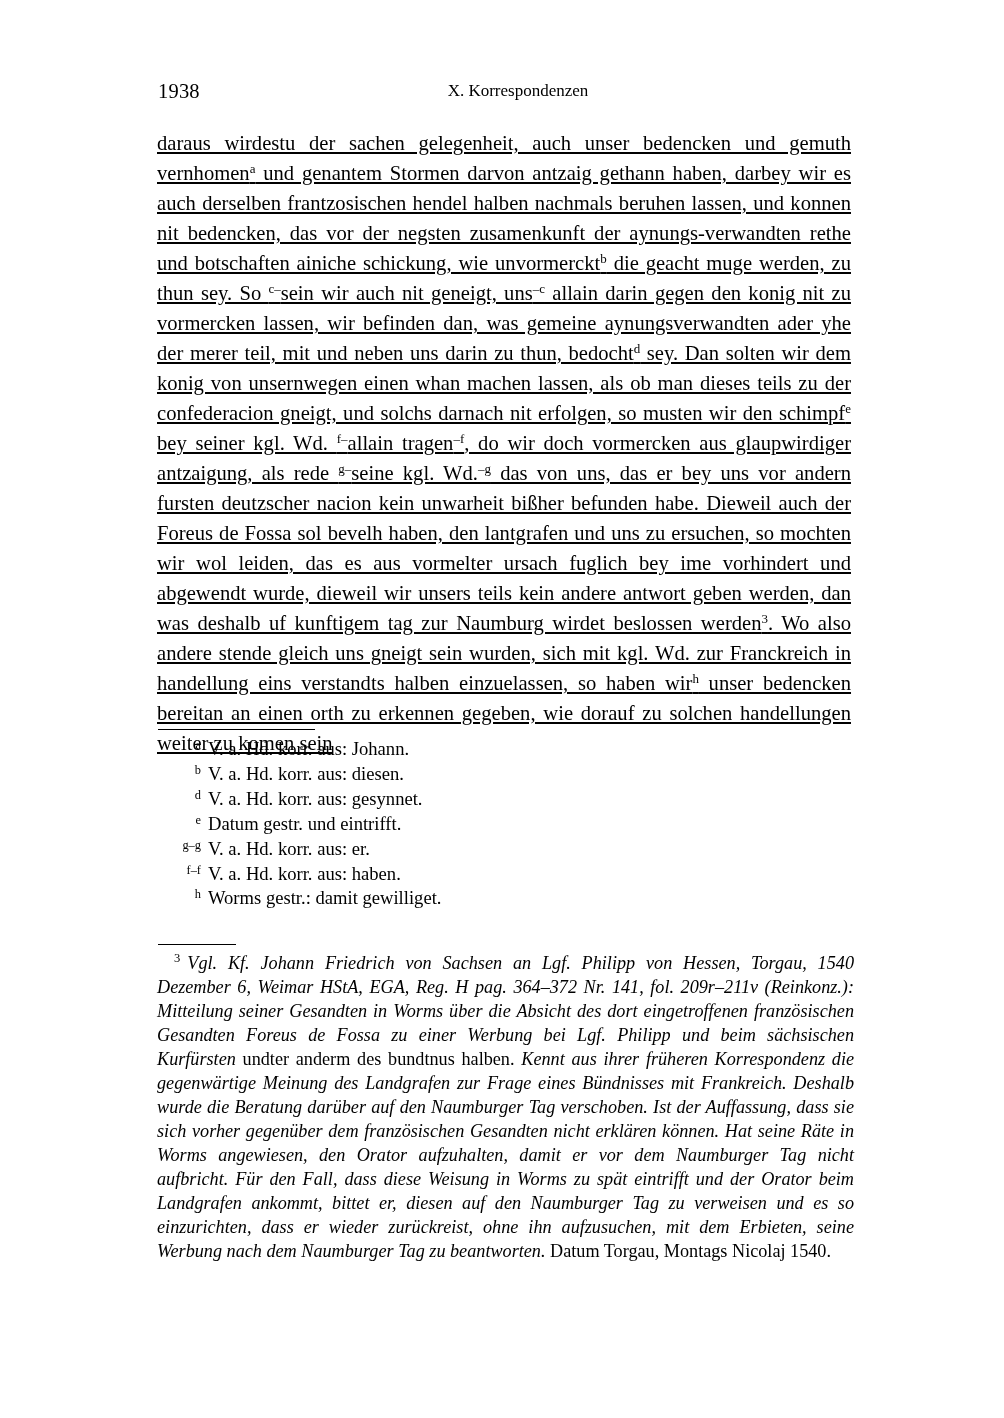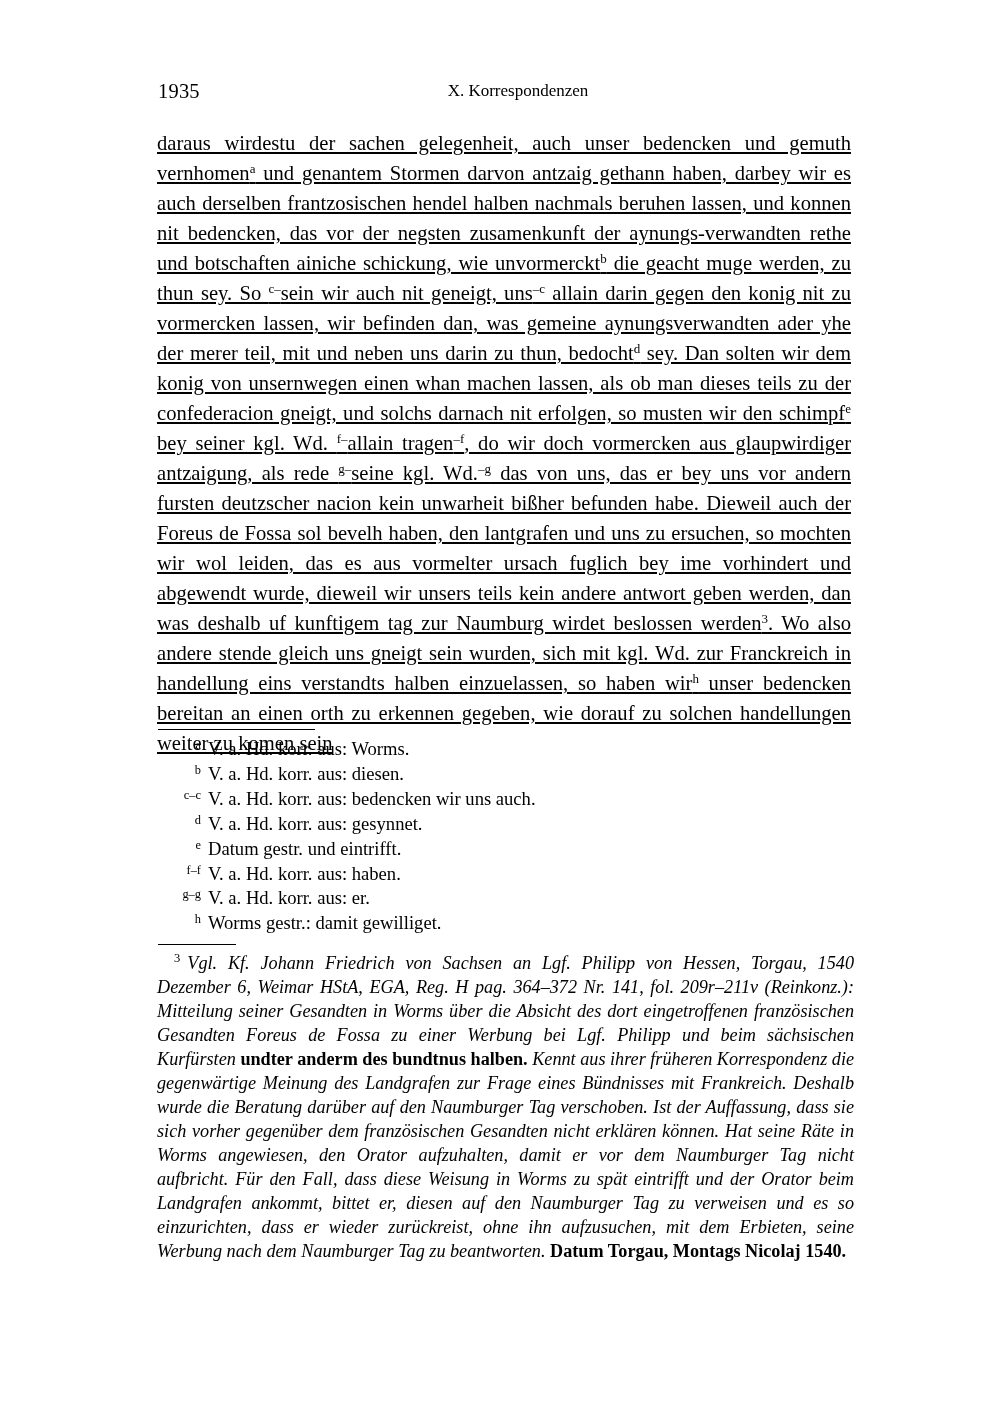--- a/index.html
+++ b/index.html
@@ -123,47 +123,46 @@
     font-style: italic;
   }
   .footnote .fn-num {
     font-style: normal;
     font-size: 12.6px;
     vertical-align: 0.55em;
     line-height: 0;
     margin-left: 17px;
     margin-right: 7px;
   }
-  .footnote .ro { font-style: normal; font-weight: bold; }
+  .footnote .ro { font-style: normal; }
 </style>
 </head>
 <body>
 
 <div class="page">
 
   <div class="runhead">
-    <span class="folio">1935</span>
+    <span class="folio">1938</span>
     <span class="section">X. Korrespondenzen</span>
   </div>
 
   <div class="bodytext">
     <p>daraus wirdestu der sachen gelegenheit, auch unser bedencken und gemuth vernhomen<sup>a</sup> und genantem Stormen darvon antzaig gethann haben, darbey wir es auch derselben frantzosischen hendel halben nachmals beruhen lassen, und konnen nit bedencken, das vor der negsten zusamenkunft der aynungs-verwandten rethe und botschaften ainiche schickung, wie unvormerckt<sup>b</sup> die geacht muge werden, zu thun sey. So <sup>c–</sup>sein wir auch nit geneigt, uns<sup>–c</sup> allain darin gegen den konig nit zu vormercken lassen, wir befinden dan, was gemeine aynungsverwandten ader yhe der merer teil, mit und neben uns darin zu thun, bedocht<sup>d</sup> sey. Dan solten wir dem konig von unsernwegen einen whan machen lassen, als ob man dieses teils zu der confederacion gneigt, und solchs darnach nit erfolgen, so musten wir den schimpf<sup>e</sup> bey seiner kgl. Wd. <sup>f–</sup>allain tragen<sup>–f</sup>, do wir doch vormercken aus glaupwirdiger antzaigung, als rede <sup>g–</sup>seine kgl. Wd.<sup>–g</sup> das von uns, das er bey uns vor andern fursten deutzscher nacion kein unwarheit bißher befunden habe. Dieweil auch der Foreus de Fossa sol bevelh haben, den lantgrafen und uns zu ersuchen, so mochten wir wol leiden, das es aus vormelter ursach fuglich bey ime vorhindert und abgewendt wurde, dieweil wir unsers teils kein andere antwort geben werden, dan was deshalb uf kunftigem tag zur Naumburg wirdet beslossen werden<sup>3</sup>. Wo also andere stende gleich uns gneigt sein wurden, sich mit kgl. Wd. zur Franckreich in handellung eins verstandts halben einzuelassen, so haben wir<sup>h</sup> unser bedencken bereitan an einen orth zu erkennen gegeben, wie dorauf zu solchen handellungen weiter zu komen sein</p>
   </div>
 
   <div class="rule-a"></div>
 
   <div class="apparatus">
     <div class="app-list">
-        <div class="app-line"><span class="app-mark"><span class="raise">a</span></span><span class="it">V. a. Hd. korr. aus:</span><span> Worms.</span></div>
+        <div class="app-line"><span class="app-mark"><span class="raise">a</span></span><span class="it">V. a. Hd. korr. aus:</span><span> Johann.</span></div>
         <div class="app-line"><span class="app-mark"><span class="raise">b</span></span><span class="it">V. a. Hd. korr. aus:</span><span> diesen.</span></div>
-        <div class="app-line"><span class="app-mark"><span class="raise">c–c</span></span><span class="it">V. a. Hd. korr. aus:</span><span> bedencken wir uns auch.</span></div>
         <div class="app-line"><span class="app-mark"><span class="raise">d</span></span><span class="it">V. a. Hd. korr. aus:</span><span> gesynnet.</span></div>
         <div class="app-line"><span class="app-mark"><span class="raise">e</span></span><span class="it">Datum gestr.</span><span> und eintrifft.</span></div>
+        <div class="app-line"><span class="app-mark"><span class="raise">g–g</span></span><span class="it">V. a. Hd. korr. aus:</span><span> er.</span></div>
         <div class="app-line"><span class="app-mark"><span class="raise">f–f</span></span><span class="it">V. a. Hd. korr. aus:</span><span> haben.</span></div>
-        <div class="app-line"><span class="app-mark"><span class="raise">g–g</span></span><span class="it">V. a. Hd. korr. aus:</span><span> er.</span></div>
         <div class="app-line"><span class="app-mark"><span class="raise">h</span></span><span class="it">Worms gestr.:</span><span> damit gewilliget.</span></div>
       </div>
   </div>
 
   <div class="rule-b"></div>
 
   <div class="footnote">
     <span class="fn-num">3</span><span><span class="it">Vgl. Kf. Johann Friedrich von Sachsen an Lgf. Philipp von Hessen, Torgau, 1540 Dezember 6, Weimar HStA, EGA, Reg. H pag. 364–372 Nr. 141, fol. 209r–211v (Reinkonz.): Mitteilung seiner Gesandten in Worms über die Absicht des dort eingetroffenen französischen Gesandten Foreus de Fossa zu einer Werbung bei Lgf. Philipp und beim sächsischen Kurfürsten</span> <span class="ro">undter anderm des bundtnus halben.</span> <span class="it">Kennt aus ihrer früheren Korrespondenz die gegenwärtige Meinung des Landgrafen zur Frage eines Bündnisses mit Frankreich. Deshalb wurde die Beratung darüber auf den Naumburger Tag verschoben. Ist der Auffassung, dass sie sich vorher gegenüber dem französischen Gesandten nicht erklären können. Hat seine Räte in Worms angewiesen, den Orator aufzuhalten, damit er vor dem Naumburger Tag nicht aufbricht. Für den Fall, dass diese Weisung in Worms zu spät eintrifft und der Orator beim Landgrafen ankommt, bittet er, diesen auf den Naumburger Tag zu verweisen und es so einzurichten, dass er wieder zurückreist, ohne ihn aufzusuchen, mit dem Erbieten, seine Werbung nach dem Naumburger Tag zu beantworten.</span> <span class="ro">Datum Torgau, Montags Nicolaj 1540.</span></span>
   </div>
 

